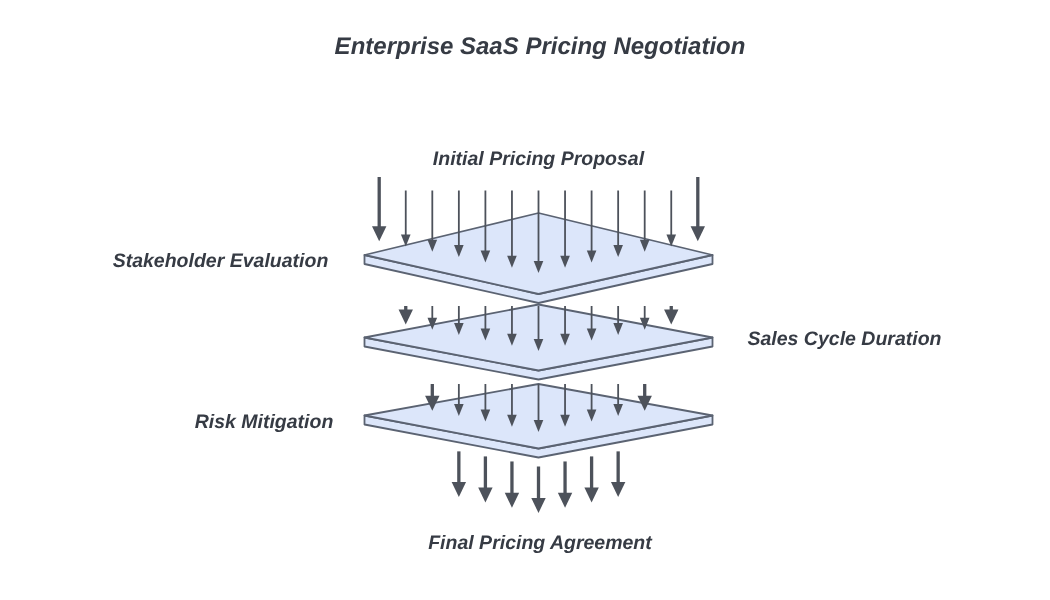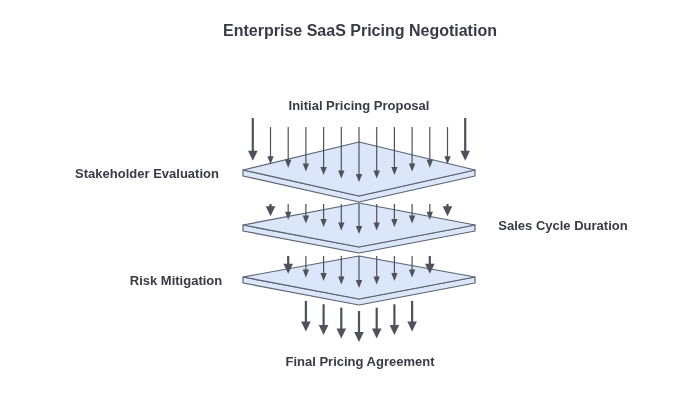--- a/index.html
+++ b/index.html
@@ -7,20 +7,21 @@
     padding: 0;
     background: #ffffff;
     font-family: "Liberation Sans", sans-serif;
   }
   .canvas {
     position: relative;
     width: 700px;
     height: 400px;
     background: var(--background, #ffffff);
     overflow: hidden;
+    font-style: italic;
   }
   svg text {
     font-family: "Liberation Sans", sans-serif;
     fill: var(--text, #363b44);
   }
   .diagram-title {
     font-size: 16px;
     font-weight: 700;
   }
   .node-label {

